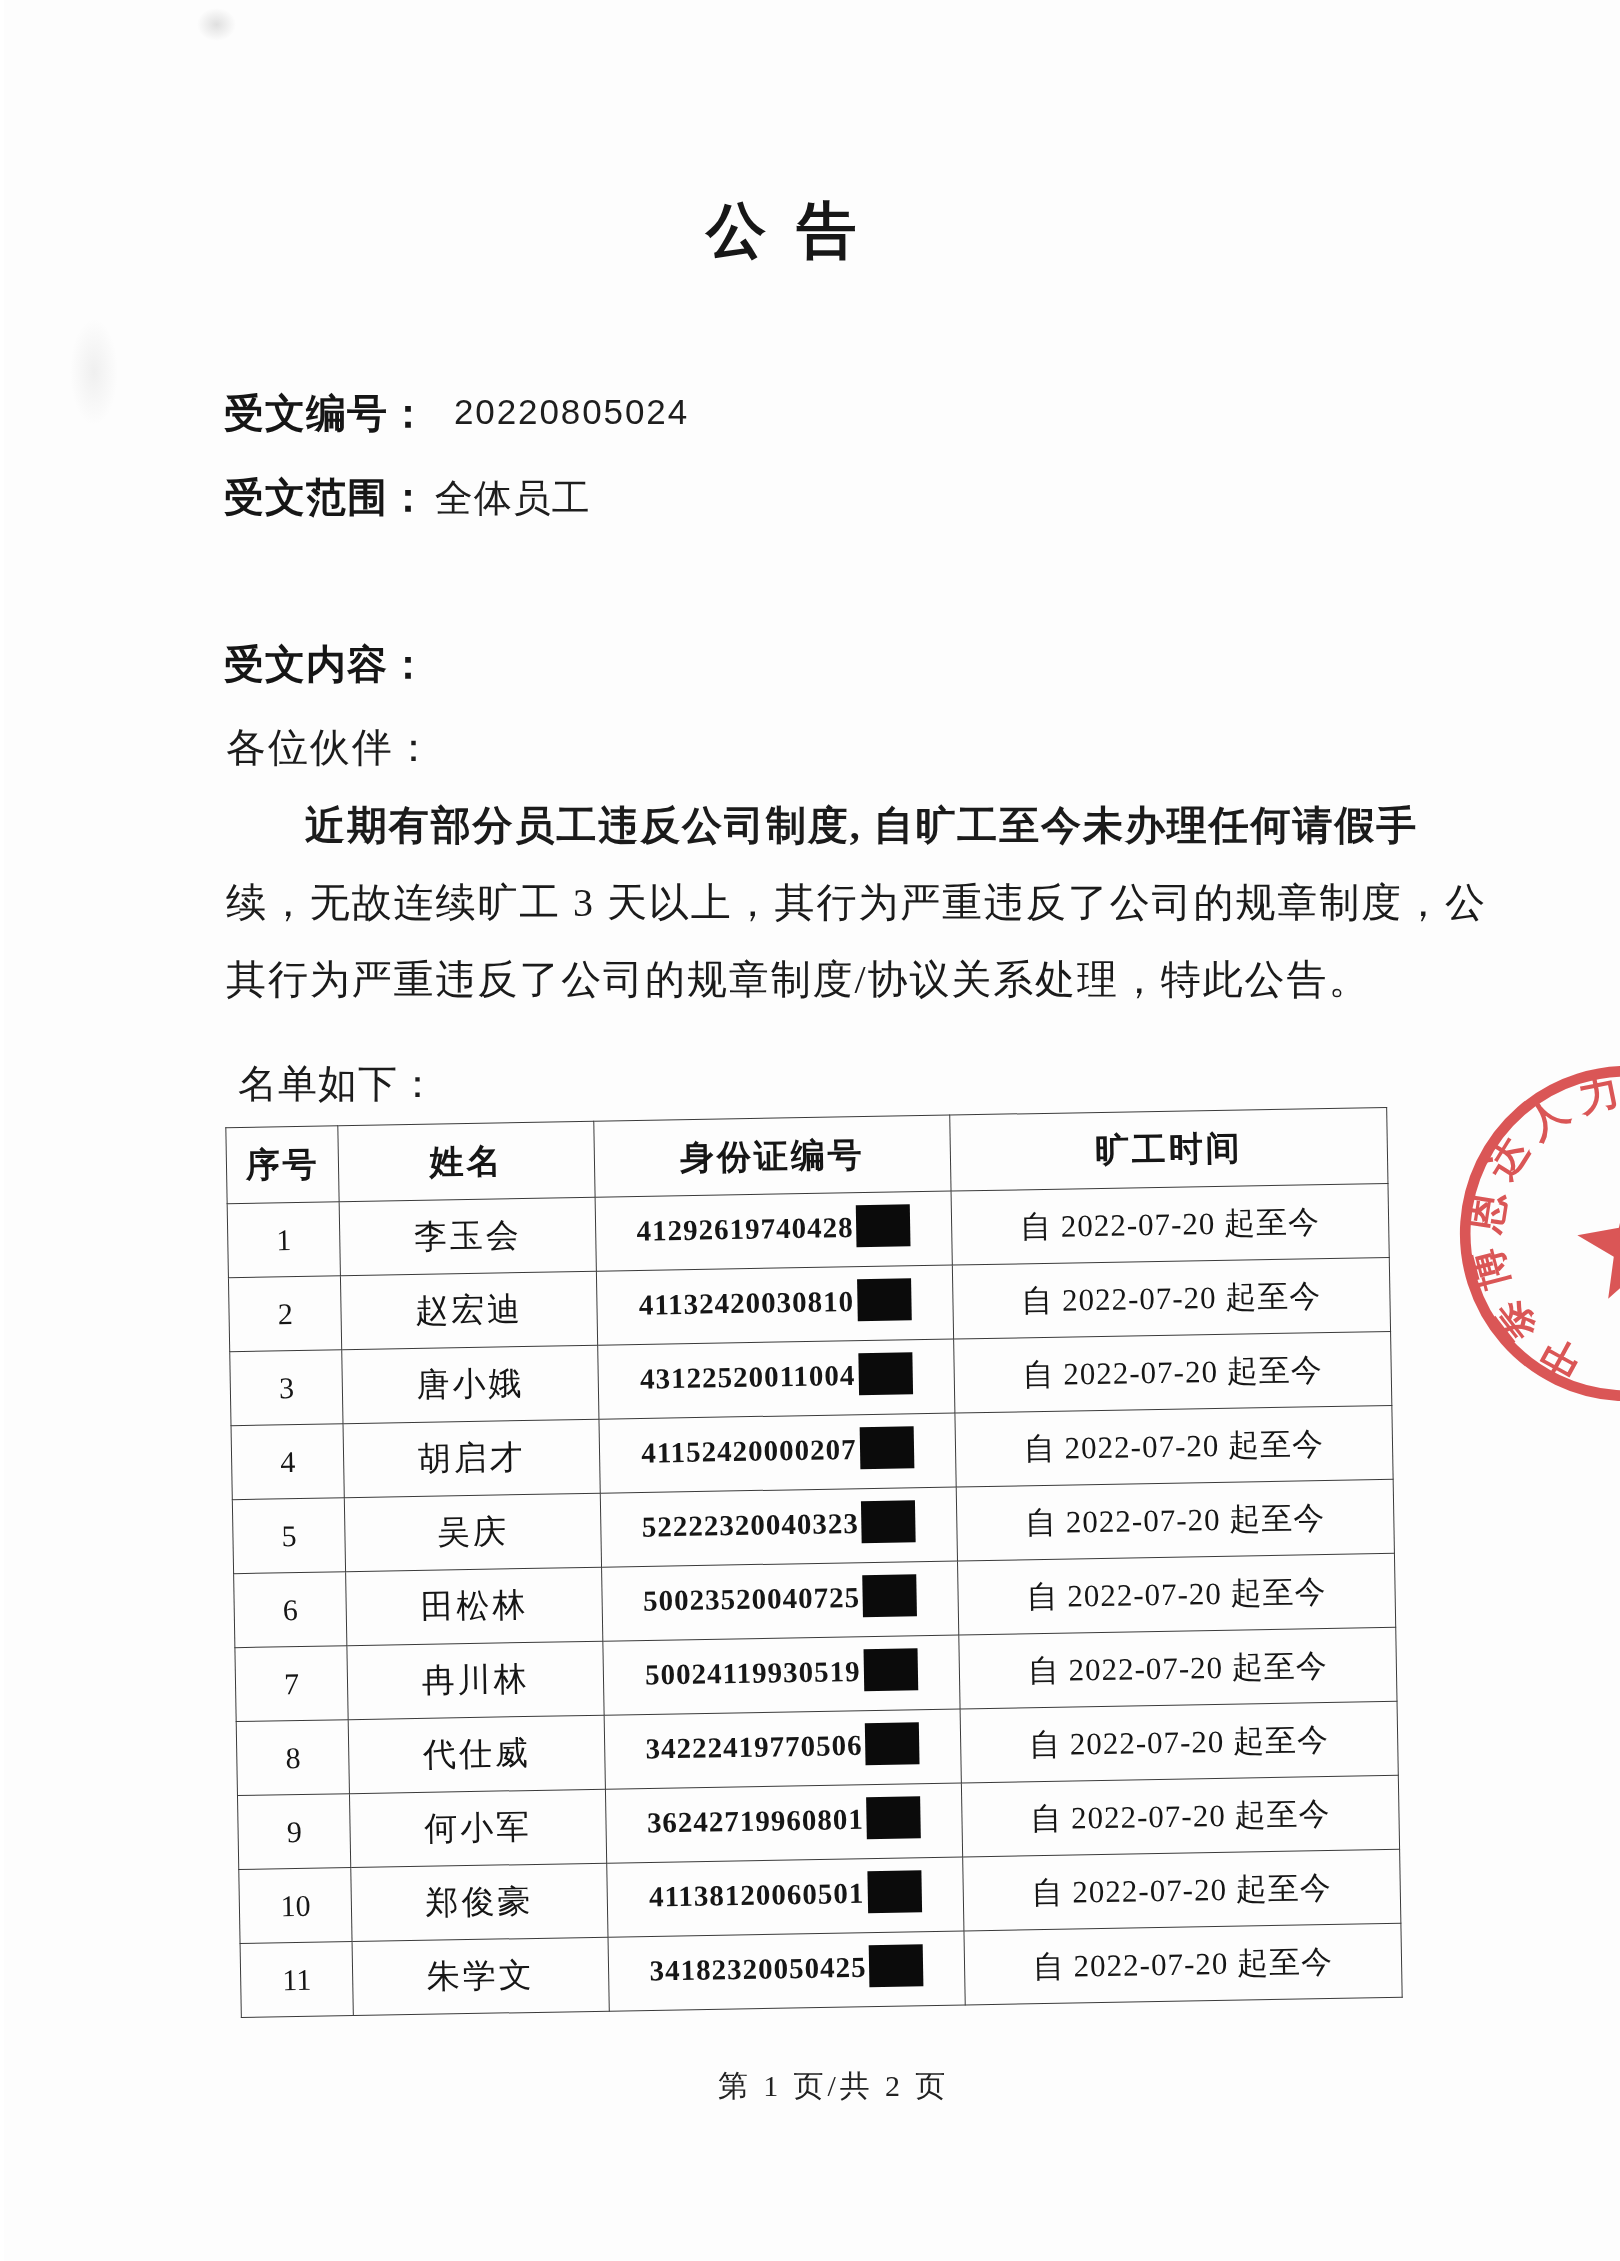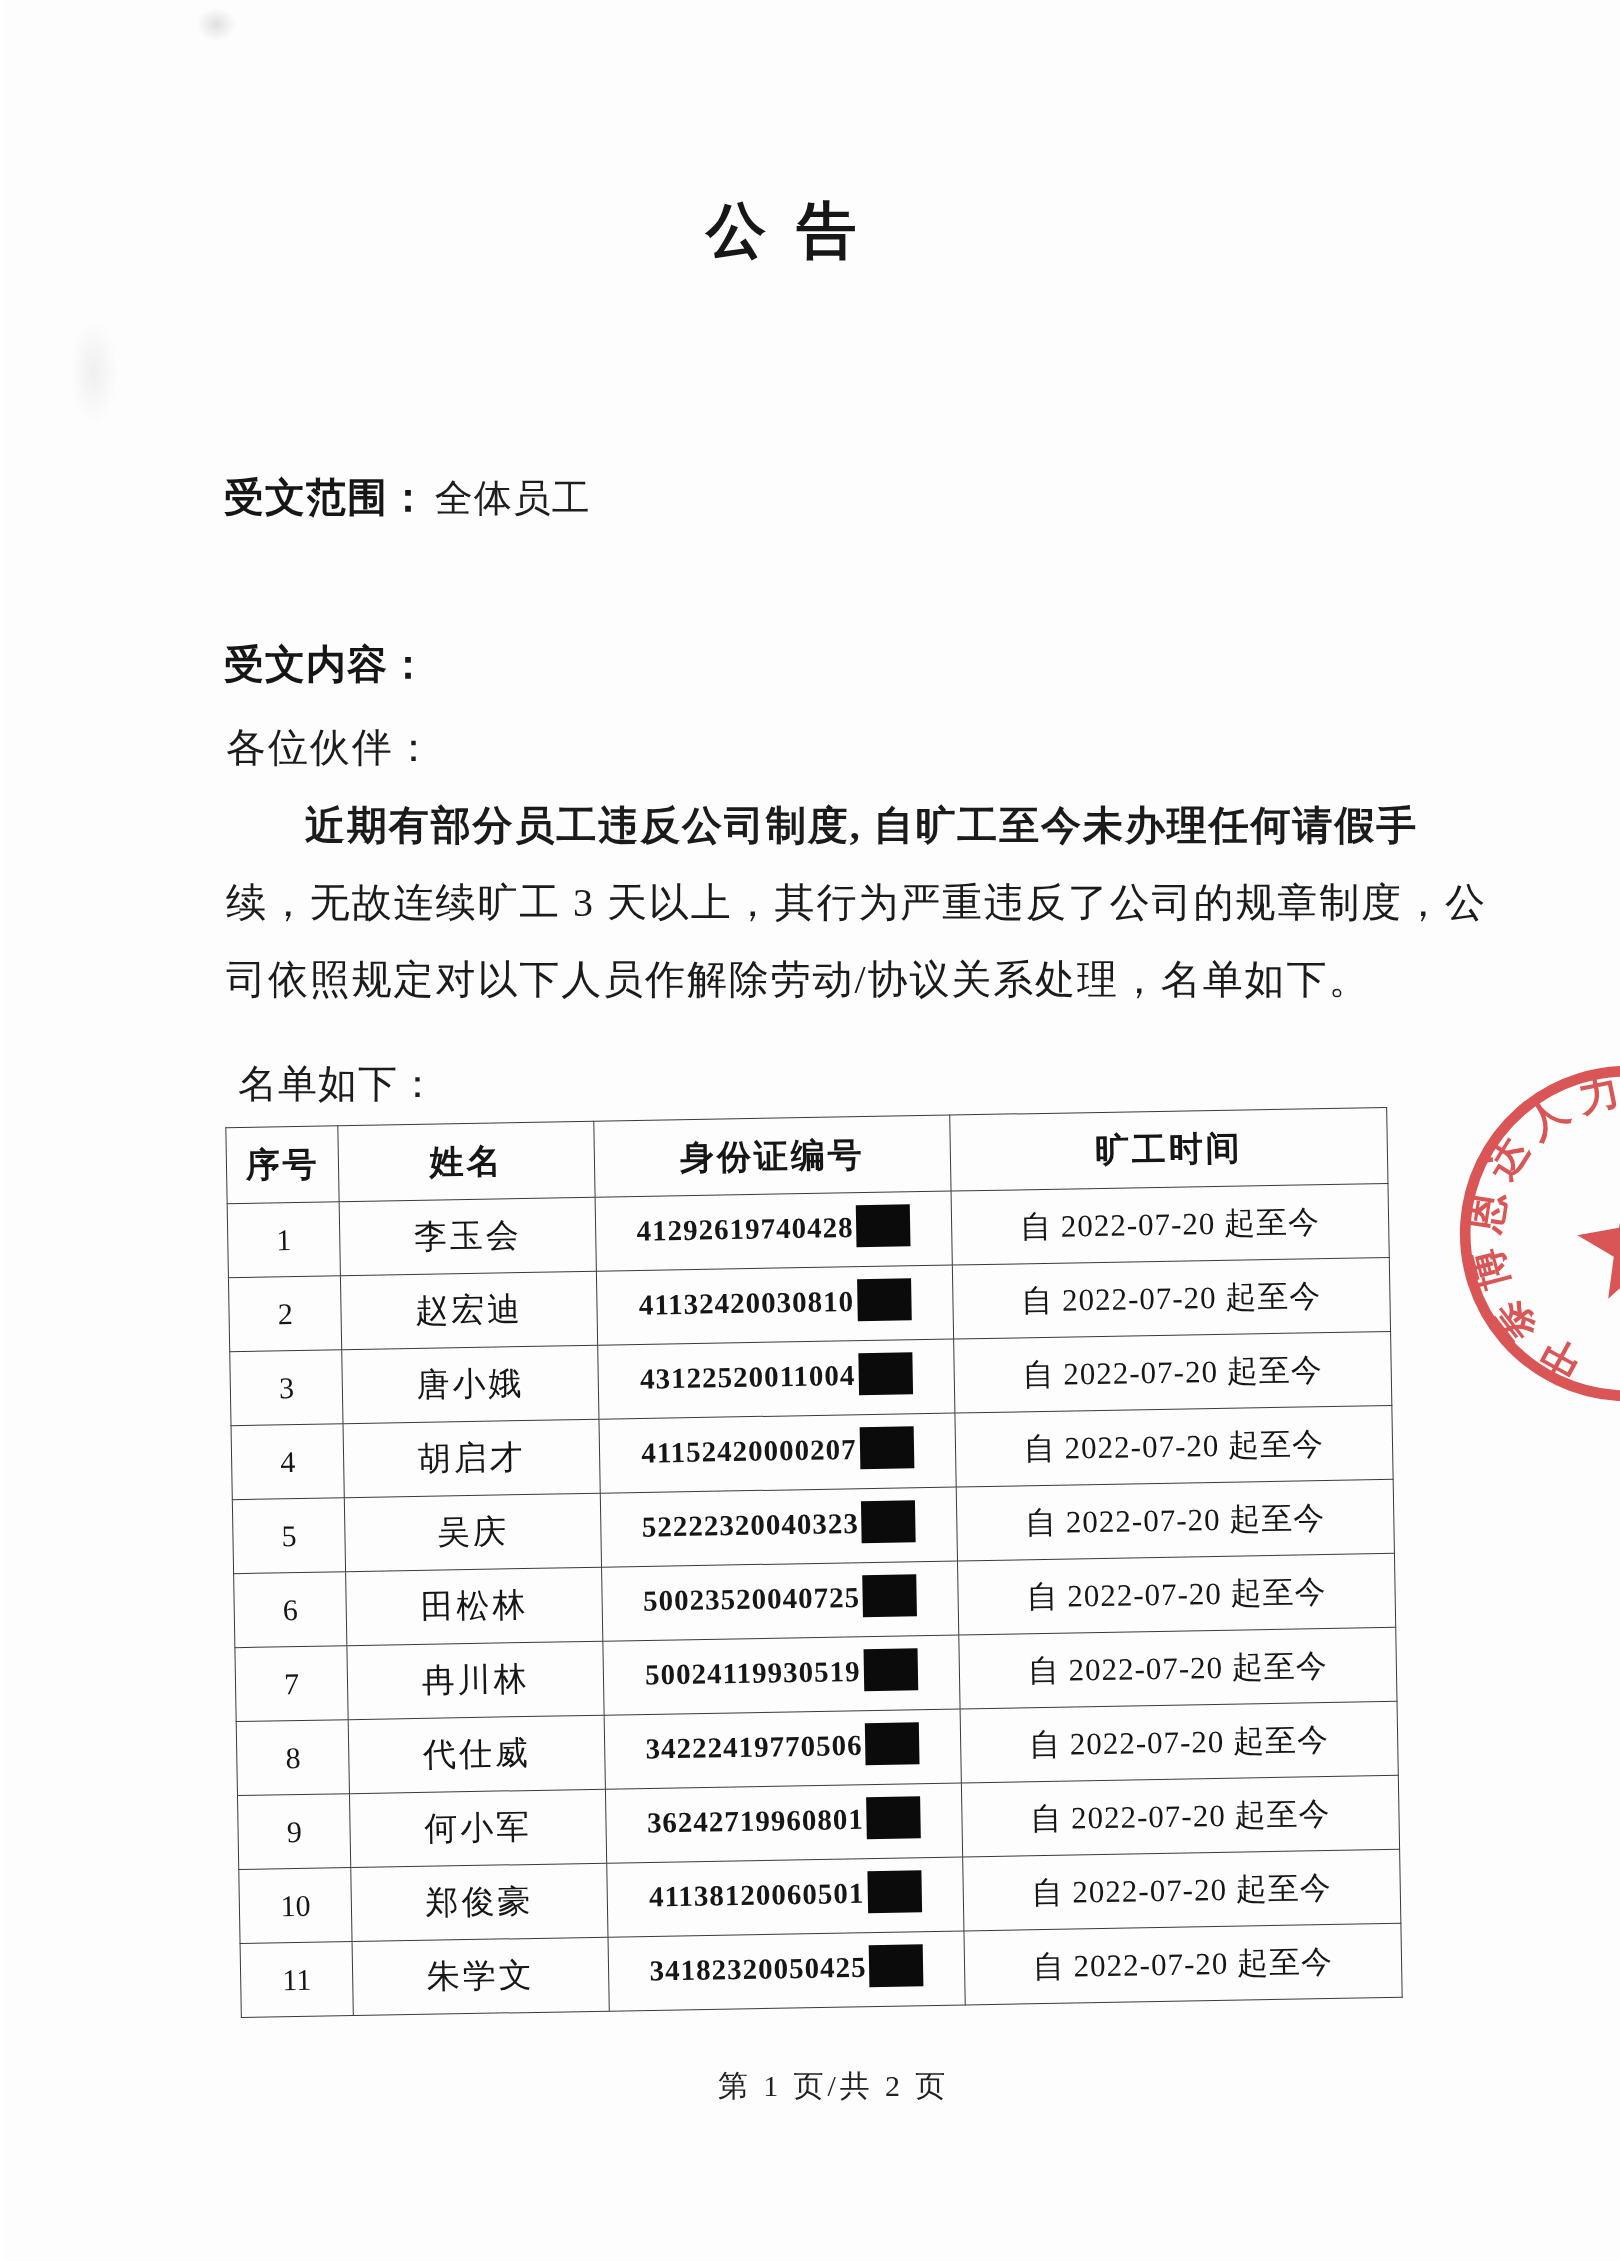--- a/index.html
+++ b/index.html
@@ -88,32 +88,35 @@
 </head>
 <body>
 
 <div class="page">
 
   <div class="smudge s1"></div>
   <div class="smudge s2"></div>
 
   <div class="doc-title">公 告</div>
 
+  <div class="field f-no">
+    <span class="flabel">受文编号：</span><span class="fvalue">20220805024</span>
+  </div>
   <div class="field f-scope">
     <span class="flabel">受文范围：</span><span class="fvalue">全体员工</span>
   </div>
   <div class="field f-content">
     <span class="flabel">受文内容：</span><span class="fvalue"></span>
   </div>
 
   <div class="salutation">各位伙伴：</div>
 
   <div class="para-line l1">近期有部分员工违反公司制度, 自旷工至今未办理任何请假手</div>
   <div class="para-line l2">续，无故连续旷工 3 天以上，其行为严重违反了公司的规章制度，公</div>
-  <div class="para-line l3">司依照规定对以下人员作解除劳动/协议关系处理，名单如下。</div>
+  <div class="para-line l3">其行为严重违反了公司的规章制度/协议关系处理，特此公告。</div>
 
   <div class="list-intro">名单如下：</div>
 
   <table class="roster">
     <colgroup>
       <col style="width:112px">
         <col style="width:255px">
         <col style="width:355px">
         <col style="width:436px">
     </colgroup>

